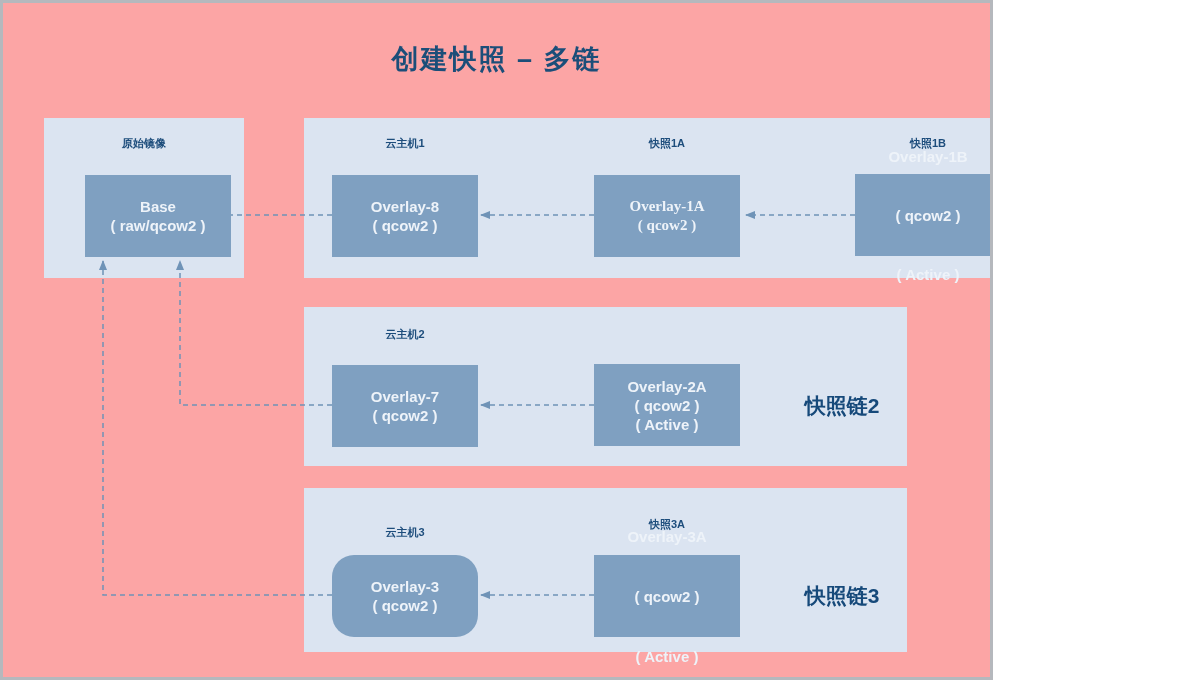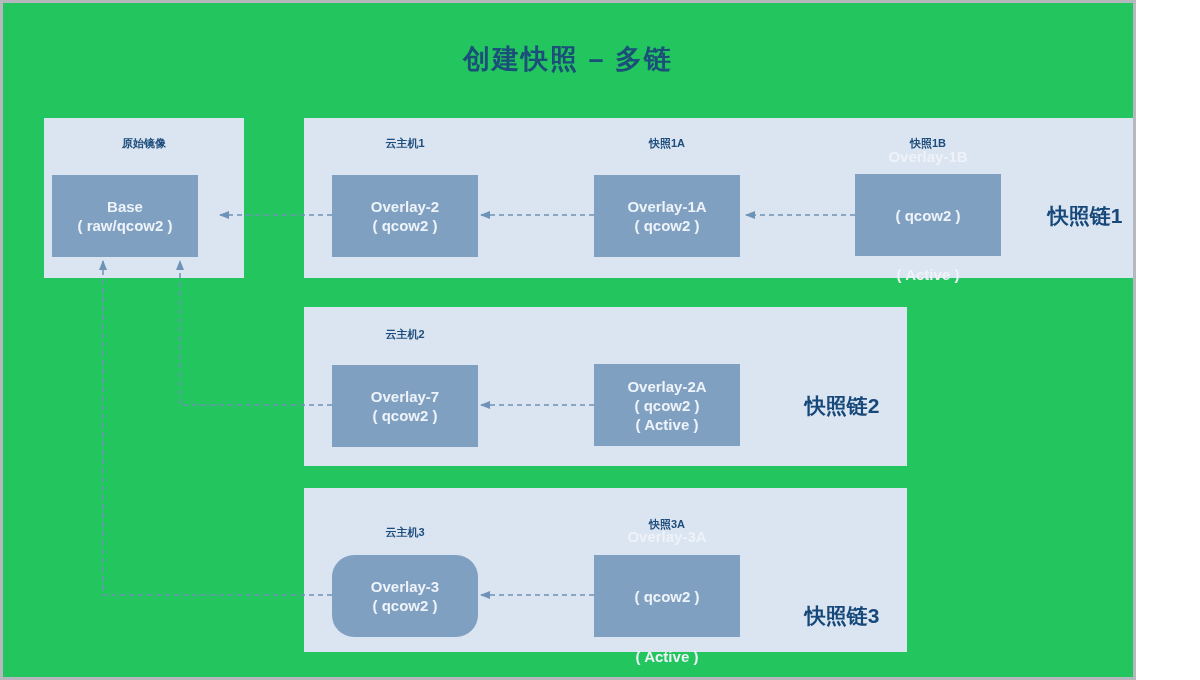--- a/index.html
+++ b/index.html
@@ -1,21 +1,21 @@
 <!DOCTYPE html>
 <html><head>
 <meta charset="utf-8">
 <style>
   * { margin:0; padding:0; box-sizing:border-box; }
   html,body { background:#ffffff; }
   .page {
     position:relative;
-    width:1136px; height:680px;
+    width:993px; height:680px;
     border:3px solid #b5b8bd;
-    background:#22c55e;
+    background:#fca5a5;
     font-family:"Liberation Sans", sans-serif;
     overflow:hidden;
   }
   .title {
     position:absolute; top:38px; left:0; width:100%;
     text-align:center;
     font-size:27px; font-weight:700; color:#1b4e79;
     letter-spacing:2px;
   }
   .panel {
@@ -73,33 +73,33 @@
     <path class="link" d="M852,212 H743" marker-end="url(#arw)"></path>
     <path class="link" d="M591,212 H478" marker-end="url(#arw)"></path>
     <path class="link" d="M329,212 H217" marker-end="url(#arw)"></path>
     <path class="link" d="M591,402 H478" marker-end="url(#arw)"></path>
     <path class="link" d="M329,402 H177 V258" marker-end="url(#arw)"></path>
     <path class="link" d="M591,592 H478" marker-end="url(#arw)"></path>
     <path class="link" d="M329,592 H100 V258" marker-end="url(#arw)"></path>
   </svg>
 
   <div class="col-header" style="left:56px; top:133px;">原始镜像</div>
-  <div class="node" style="left:49px; top:172px;">
+  <div class="node" style="left:82px; top:172px;">
     <div>Base</div>
     <div>( raw/qcow2 )</div>
   </div>
 
   <div class="col-header" style="left:317px; top:133px;">云主机1</div>
   <div class="col-header" style="left:579px; top:133px;">快照1A</div>
   <div class="col-header" style="left:840px; top:133px;">快照1B</div>
   <div class="node" style="left:329px; top:172px;">
-    <div>Overlay-2</div>
+    <div>Overlay-8</div>
     <div>( qcow2 )</div>
   </div>
-  <div class="node" style="left:591px; top:172px;">
+  <div class="node" style="left:591px; top:172px;font-family:Liberation Serif, serif;">
     <div>Overlay-1A</div>
     <div>( qcow2 )</div>
   </div>
   <div class="node" style="left:852px; top:171px;gap:40px;">
     <div>Overlay-1B</div>
     <div>( qcow2 )</div>
     <div>( Active )</div>
   </div>
   <div class="chain-label" style="left:982px; top:199px;">快照链1</div>
 
@@ -119,15 +119,15 @@
   <div class="col-header" style="left:579px; top:514px;">快照3A</div>
   <div class="node" style="left:329px; top:552px;border-radius:22px;">
     <div>Overlay-3</div>
     <div>( qcow2 )</div>
   </div>
   <div class="node" style="left:591px; top:552px;gap:41px;">
     <div>Overlay-3A</div>
     <div>( qcow2 )</div>
     <div>( Active )</div>
   </div>
-  <div class="chain-label" style="left:739px; top:579px;margin-top:20px;">快照链3</div>
+  <div class="chain-label" style="left:739px; top:579px;">快照链3</div>
 
 </div>
 
 </body></html>

